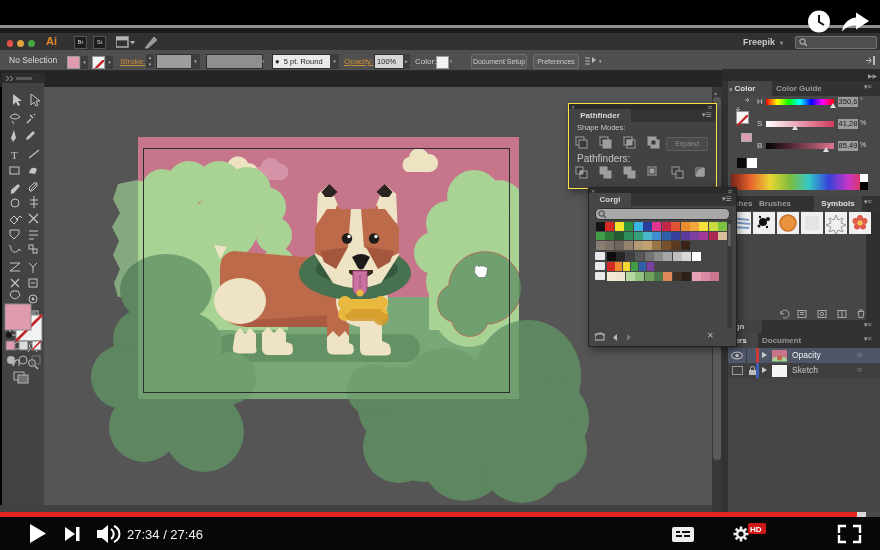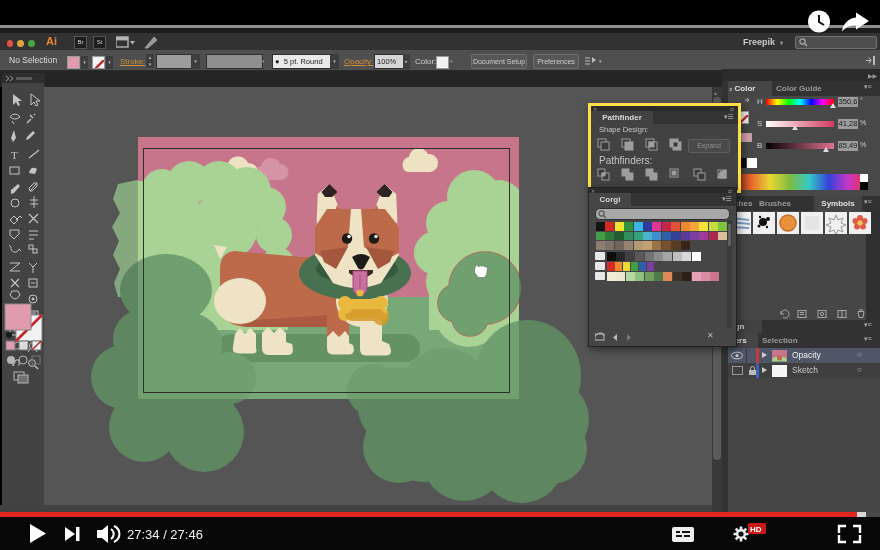--- a/index.html
+++ b/index.html
@@ -145,28 +145,28 @@
     <rect x="17" y="268" width="9" height="9" fill="#dcdcdc" stroke="#777"></rect>
     <rect x="30" y="268" width="9" height="9" fill="#f2f2f2" stroke="#777"></rect>
     <path d="M30,277 l9,-9" stroke="#c22727" stroke-width="1.6"></path>
     <circle cx="9" cy="287" r="4" fill="#b5b5b5"></circle>
       <circle cx="21" cy="287" r="4" fill="none" stroke="#b5b5b5"></circle>
       <rect x="30" y="283" width="8" height="8" fill="none" stroke="#777"></rect>
     <rect x="12" y="299" width="10" height="8" fill="none" stroke="#b5b5b5"></rect>
     <rect x="16" y="302" width="10" height="8" fill="#707070" stroke="#b5b5b5"></rect>
   </svg>
 
-  <div class="abs" style="z-index:6;left:588px;top:103px;width:147px;height:84px;background:#424242;border:3px solid #fde047;box-shadow:2px 3px 8px rgba(0,0,0,0.45);">
+  <div class="abs" style="z-index:6;left:568px;top:103px;width:147px;height:84px;background:#424242;border:1px solid #fde047;box-shadow:2px 3px 8px rgba(0,0,0,0.45);">
     <div class="abs" style="left:0;top:0;width:147px;height:5px;background:#2b2b2b;"></div>
     <div class="abs" style="left:2px;top:0px;color:#999;font-size:5px;">✕</div>
     <div class="abs" style="left:139px;top:0px;color:#999;font-size:5px;">⇄</div>
     <div class="abs" style="left:0;top:5px;width:147px;height:13px;background:#333333;"></div>
     <div class="abs" style="left:0;top:5px;width:62px;height:13px;background:#424242;color:#d8d8d8;font-size:8px;font-weight:bold;line-height:13px;text-align:center;">Pathfinder</div>
     <div class="abs" style="left:133px;top:7px;color:#aaa;font-size:7px;">▾☰</div>
-    <div class="abs" style="left:8px;top:19px;color:#c6c6c6;font-size:7.5px;">Shape Design:</div>
+    <div class="abs" style="left:8px;top:19px;color:#c6c6c6;font-size:7.5px;">Shape Modes:</div>
     <svg class="abs" style="left:6px;top:31px;" width="135" height="16">
       <g fill="#3a3a3a" stroke="#9e9e9e" stroke-width="1">
         <rect x="1" y="2" width="8" height="8"></rect>
           <rect x="4" y="5" width="8" height="8"></rect>
         <rect x="25" y="2" width="8" height="8"></rect>
           <rect x="28" y="5" width="8" height="8" fill="#9e9e9e"></rect>
         <rect x="49" y="2" width="8" height="8"></rect>
           <rect x="52" y="5" width="8" height="8"></rect>
           <rect x="52" y="5" width="5" height="5" fill="#9e9e9e"></rect>
         <rect x="73" y="2" width="8" height="8" fill="#9e9e9e"></rect>
@@ -569,21 +569,21 @@
           <path d="M78,2.5 l6,0 l-1,6 l-4,0 Z M79,1 l4,0"></path>
         </g>
       </svg>
 
     <div class="abs" style="left:6px;top:251px;width:152px;height:13px;background:#323232;"></div>
     <div class="abs" style="left:6px;top:251px;width:34px;height:13px;background:#424242;color:#d0d0d0;font-size:8px;font-weight:bold;line-height:13px;">&nbsp;lign</div>
     <div class="abs" style="left:142px;top:252px;color:#aaa;font-size:7px;">▾≡</div>
 
     <div class="abs" style="left:6px;top:264px;width:152px;height:15px;background:#323232;"></div>
     <div class="abs" style="left:6px;top:264px;width:30px;height:15px;background:#454545;color:#e0e0e0;font-size:8px;font-weight:bold;line-height:15px;">&nbsp;yers</div>
-    <div class="abs" style="left:40px;top:267px;color:#9a9a9a;font-size:8px;font-weight:bold;">Selection</div>
+    <div class="abs" style="left:40px;top:267px;color:#9a9a9a;font-size:8px;font-weight:bold;">Document</div>
     <div class="abs" style="left:142px;top:266px;color:#aaa;font-size:7px;">▾≡</div>
     <div class="abs" style="left:6px;top:279px;width:152px;height:15px;background:#4e5668;"></div>
     <svg class="abs" style="left:9px;top:282px;" width="12" height="9">
         <ellipse cx="6" cy="4.5" rx="5.5" ry="3.4" fill="none" stroke="#ccc"></ellipse>
         <circle cx="6" cy="4.5" r="1.6" fill="#ccc"></circle>
       </svg>
     <div class="abs" style="left:24px;top:279px;width:1px;height:15px;background:#3a3a3a;"></div>
     <div class="abs" style="left:34px;top:279px;width:3px;height:15px;background:#c83a3a;"></div>
     <div class="abs" style="left:40px;top:283px;width:0;height:0;border-top:3.5px solid transparent;border-bottom:3.5px solid transparent;border-left:5px solid #ccc;"></div>
     <div class="abs" style="left:50px;top:280.5px;width:15px;height:12px;background:#c7758b;overflow:hidden;"><svg width="15" height="12">

